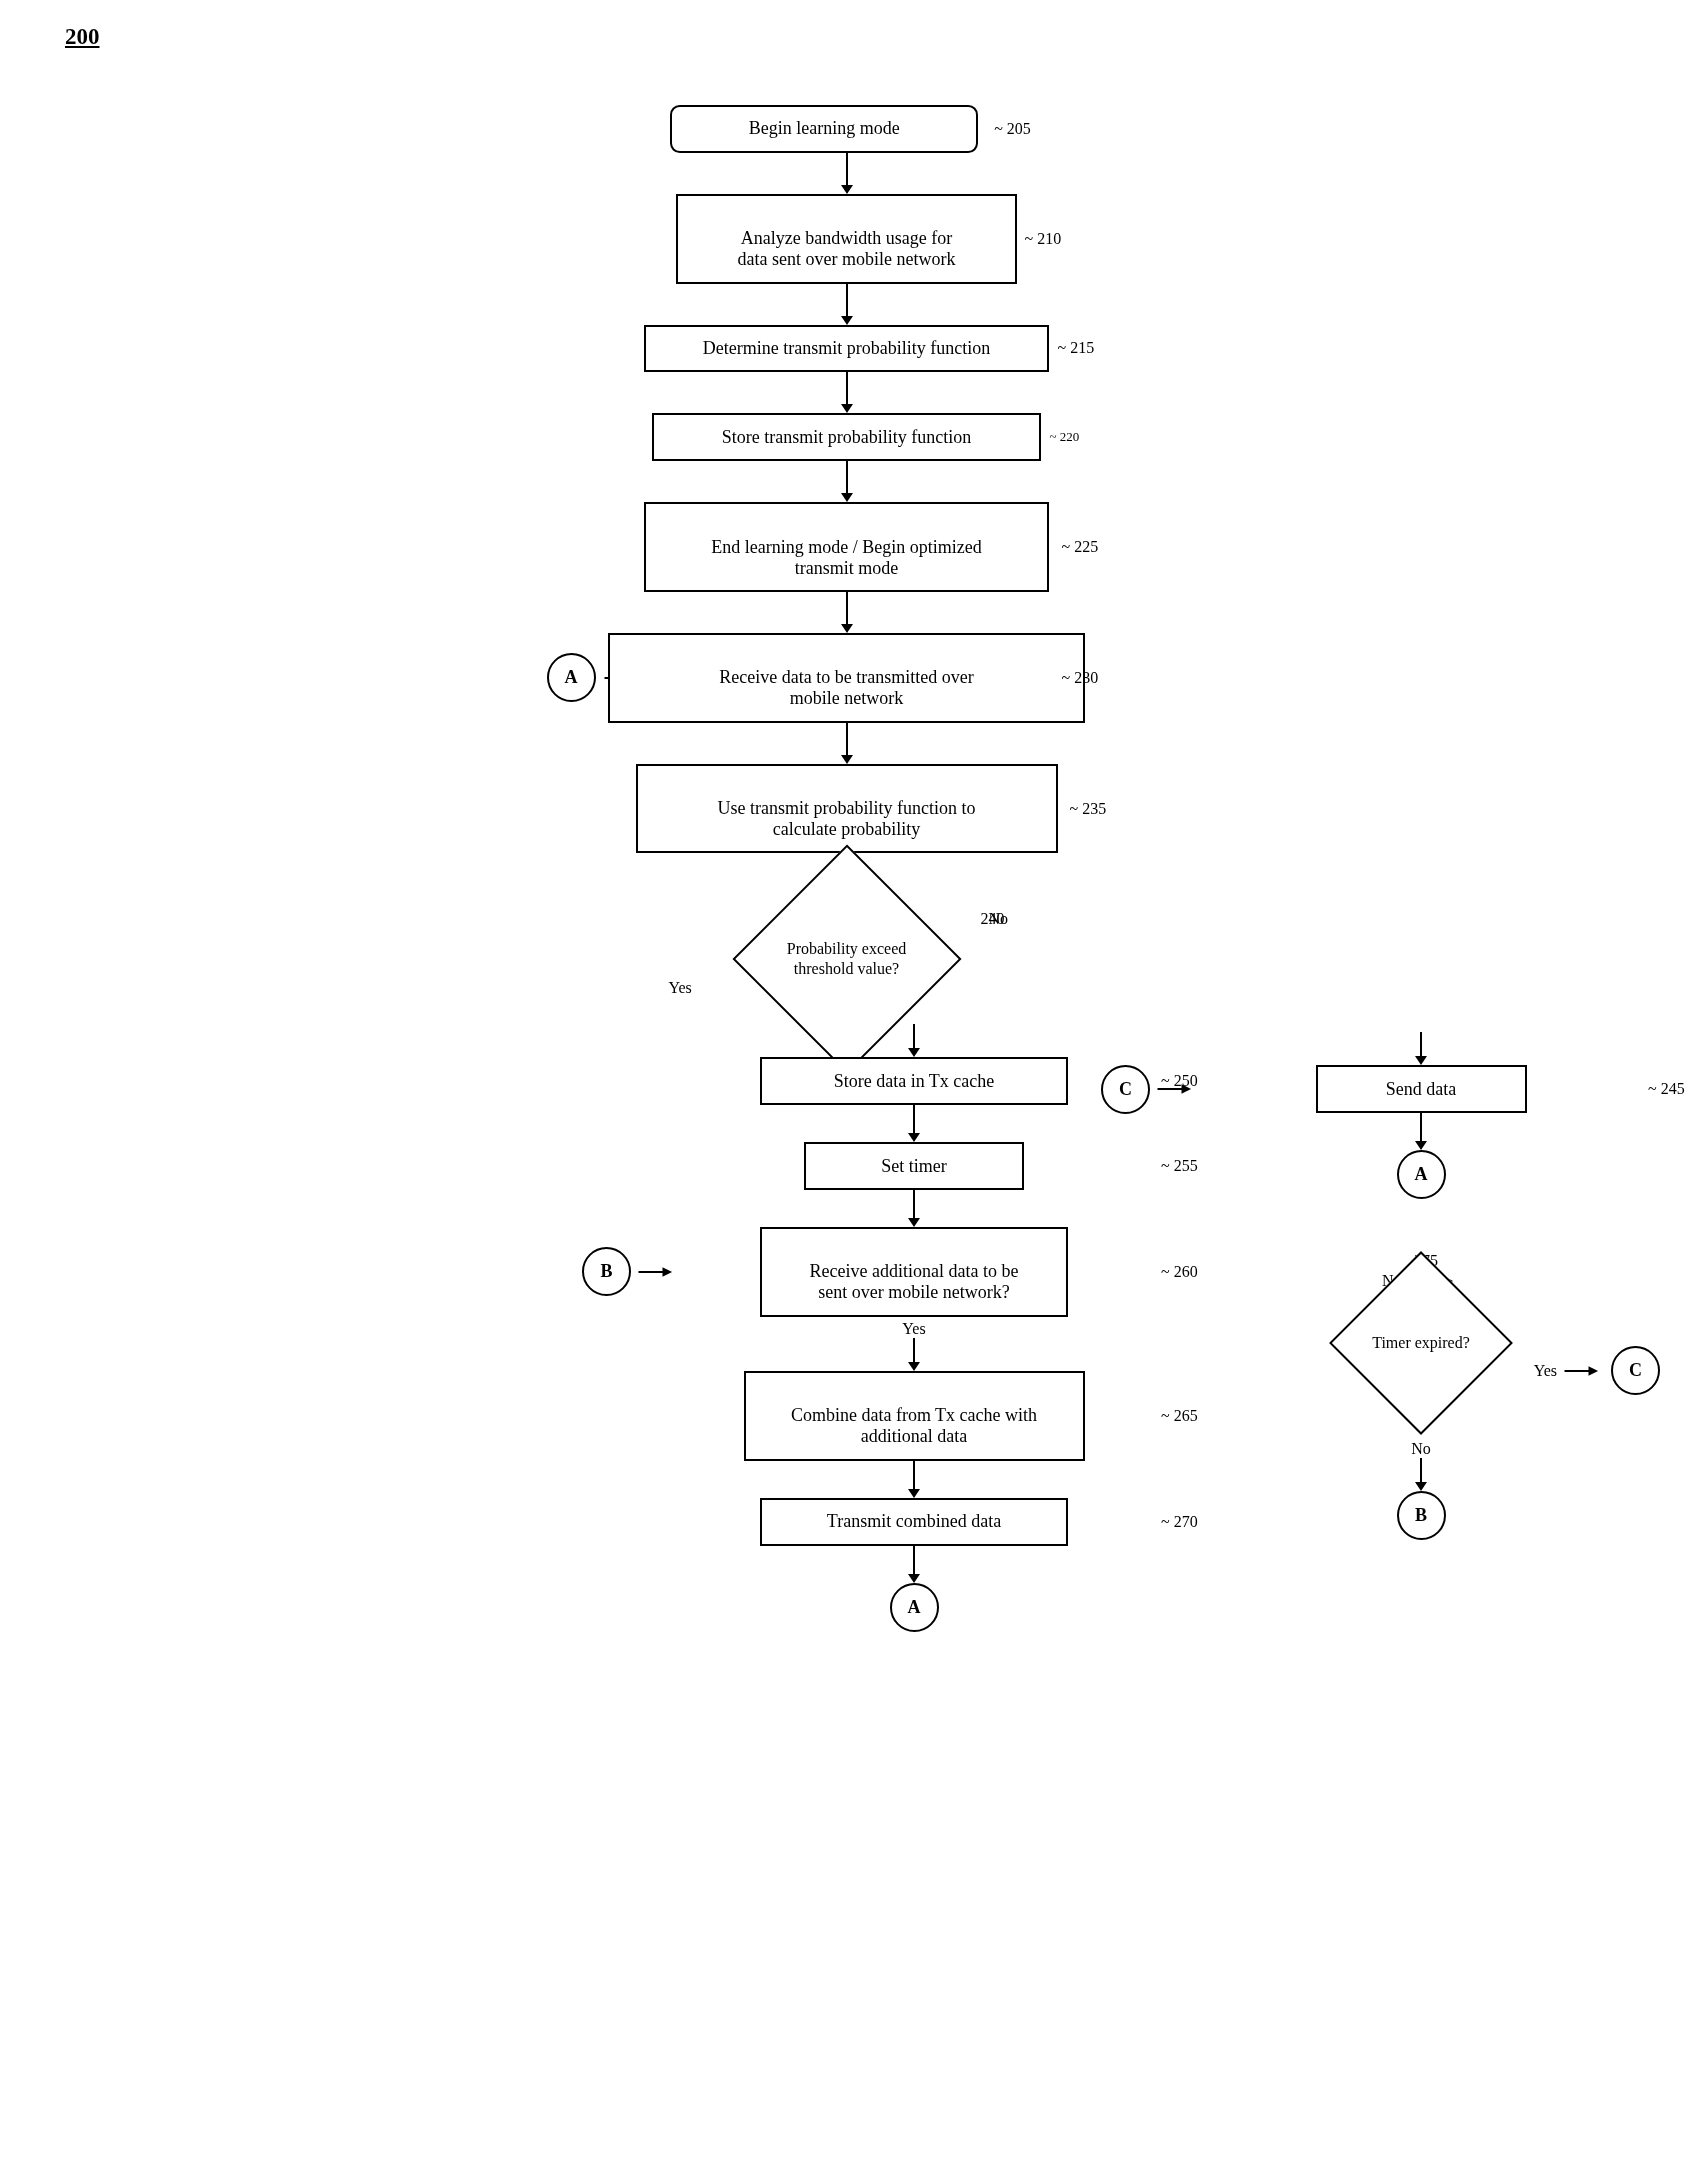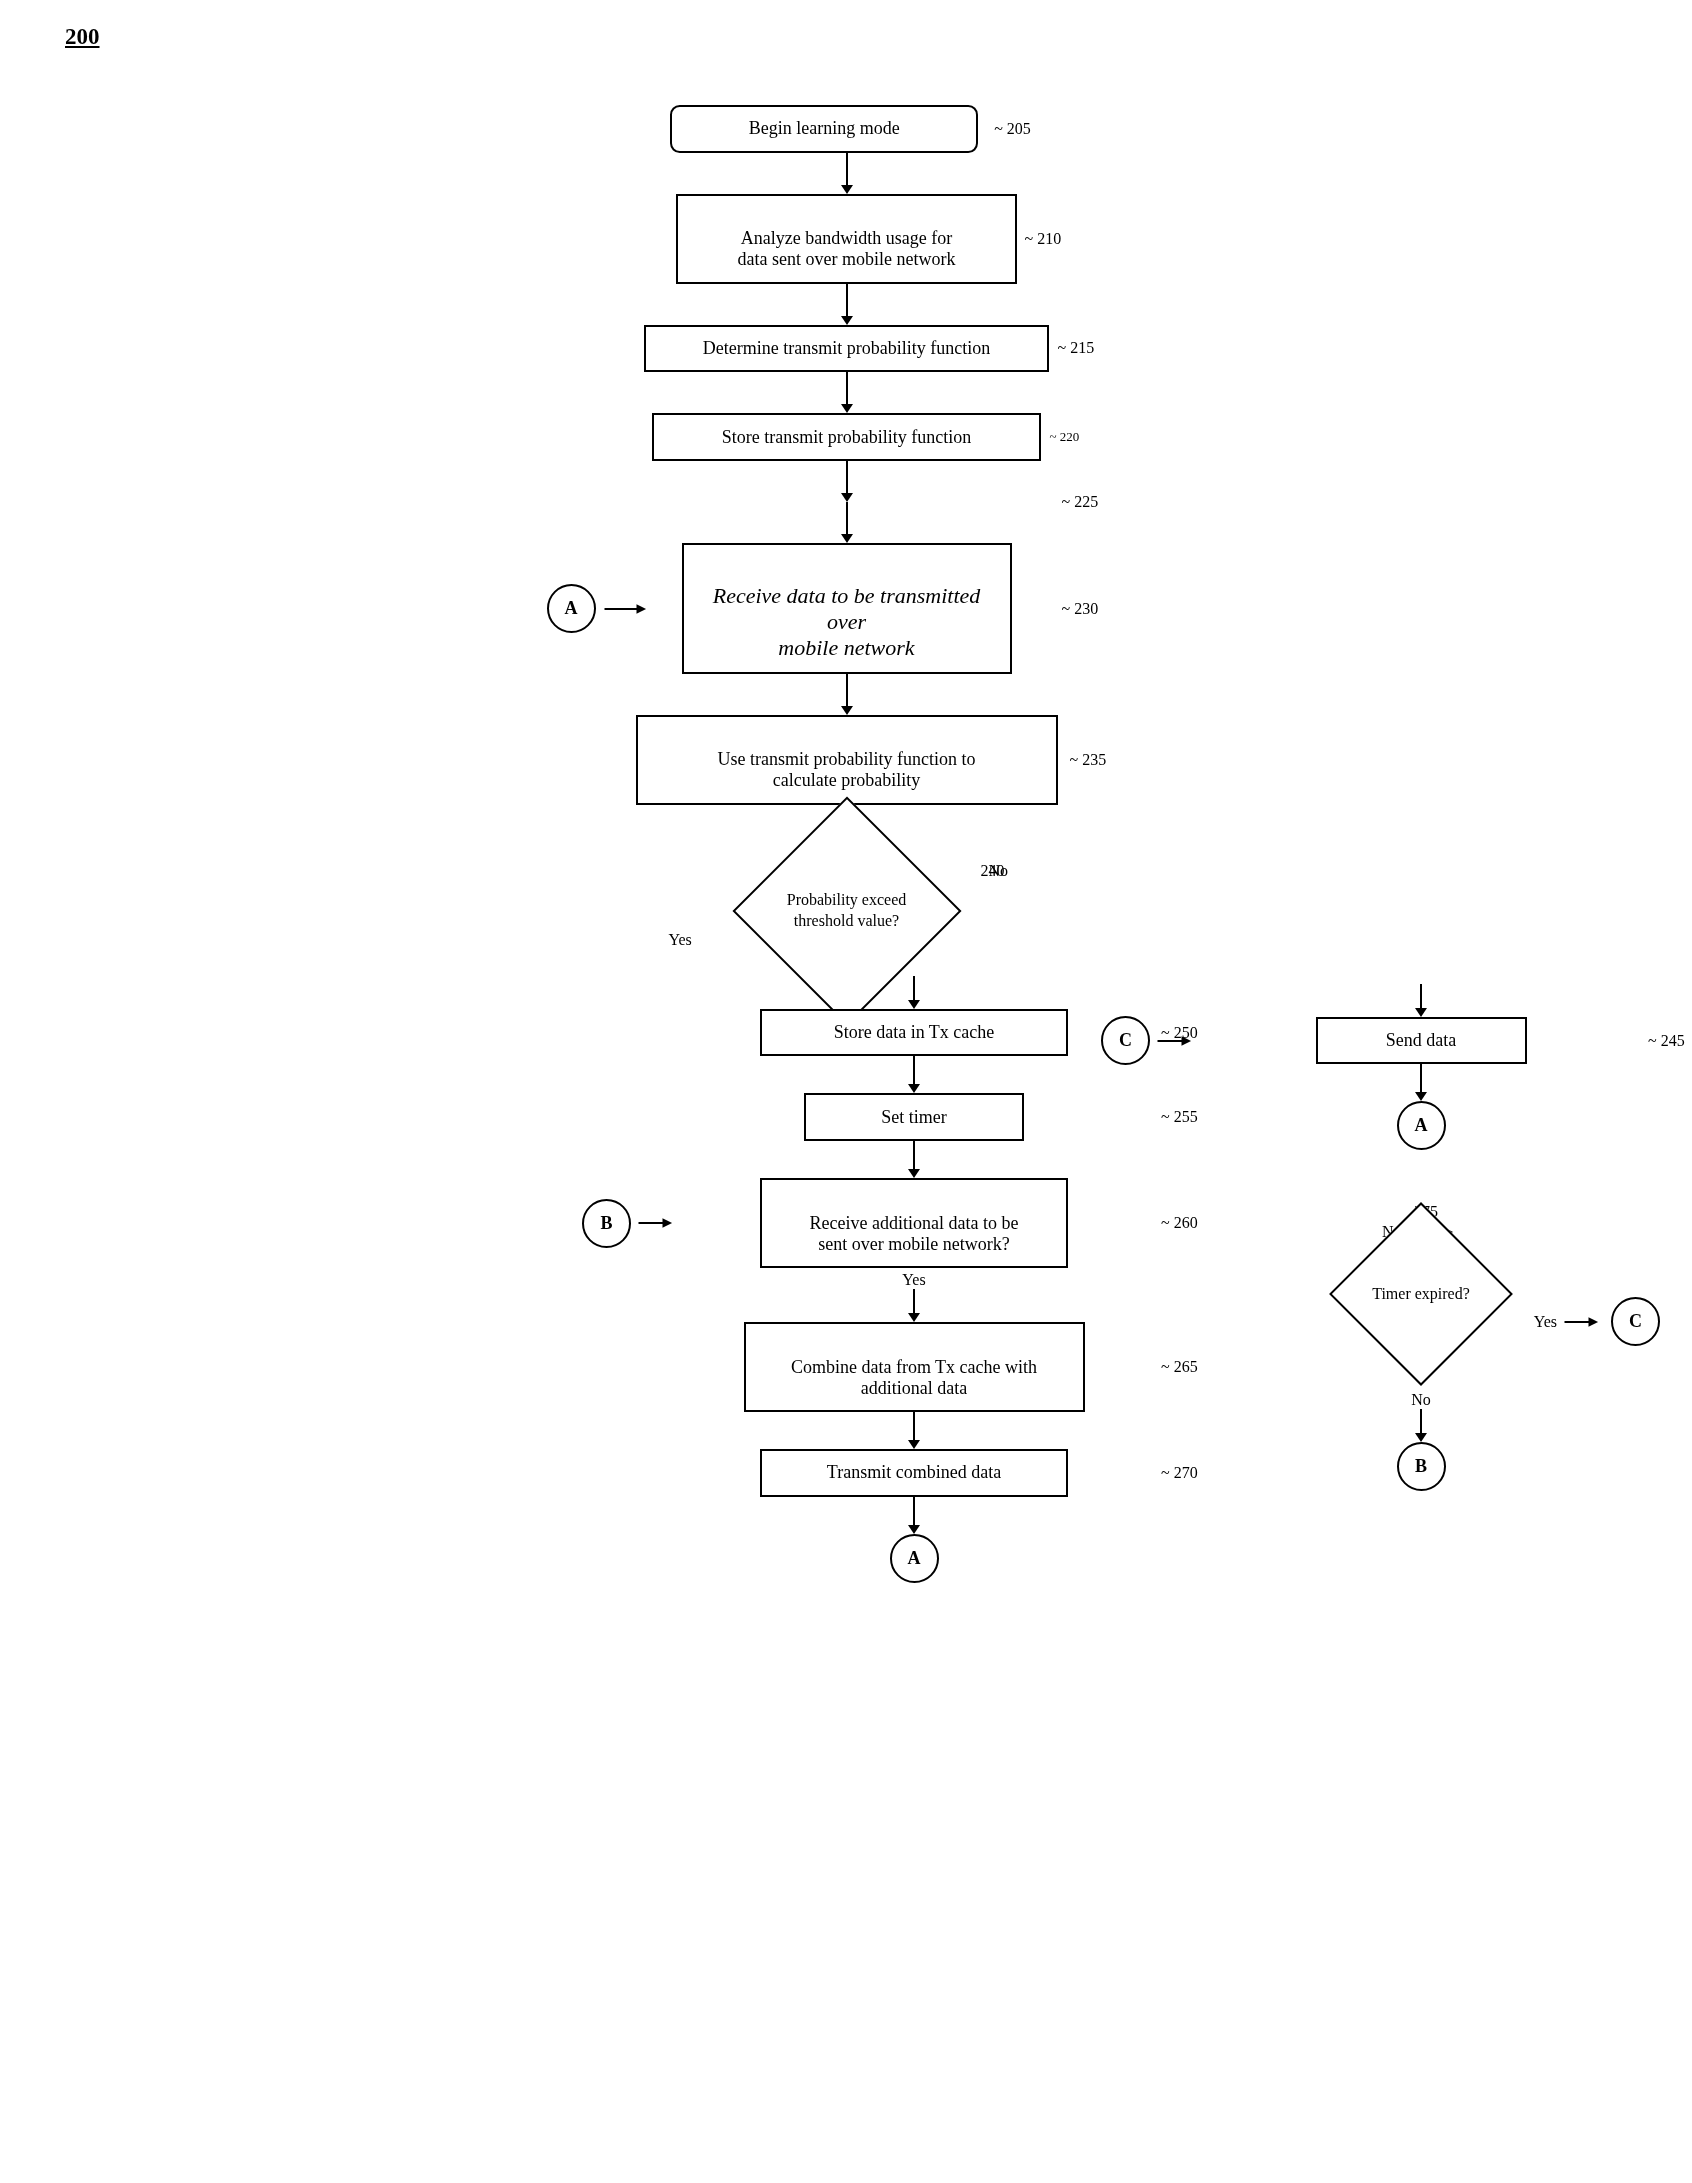--- a/index.html
+++ b/index.html
@@ -143,39 +143,43 @@
       </div>
       <span style="position:absolute; left:calc(50% + 203px); font-size:13px;">~ 220</span>
     </div>
 
     <div class="arrow-down">
       <div class="arrow-line" style="height:32px;"></div>
       <div class="arrow-head"></div>
     </div>
 
     <div class="row" style="position:relative;">
+      <div class="box" style="width:405px; font-size:18px; white-space:pre-line; text-align:center;">
+        <span>End learning mode / Begin optimized
+transmit mode</span>
+      </div>
       <span style="position:absolute; left:calc(50% + 215px); font-size:16px;">~ 225</span>
     </div>
 
     <div class="arrow-down">
       <div class="arrow-line" style="height:32px;"></div>
       <div class="arrow-head"></div>
     </div>
 
     <div class="row" style="position:relative; justify-content:center;">
 
       <div style="position:absolute; left:calc(50% - 300px); display:flex; align-items:center; gap:8px;">
         <div class="circle-connector">A</div>
 
         <svg width="49" height="16" viewBox="0 0 60 20">
           <line x1="0" y1="10" x2="48" y2="10" stroke="#000" stroke-width="2.5"></line>
           <polygon points="40,4 52,10 40,16" fill="#000"></polygon>
         </svg>
       </div>
-      <div class="box" style="width:330px; font-size:22px; white-space:pre-line; text-align:center;font-style:italic;">
+      <div class="box" style="width:477px; font-size:18px; white-space:pre-line; text-align:center;">
         <span>Receive data to be transmitted over
 mobile network</span>
       </div>
       <span style="position:absolute; left:calc(50% + 215px); font-size:16px;">~ 230</span>
     </div>
 
     <div class="arrow-down">
       <div class="arrow-line" style="height:32px;"></div>
       <div class="arrow-head"></div>
     </div>

